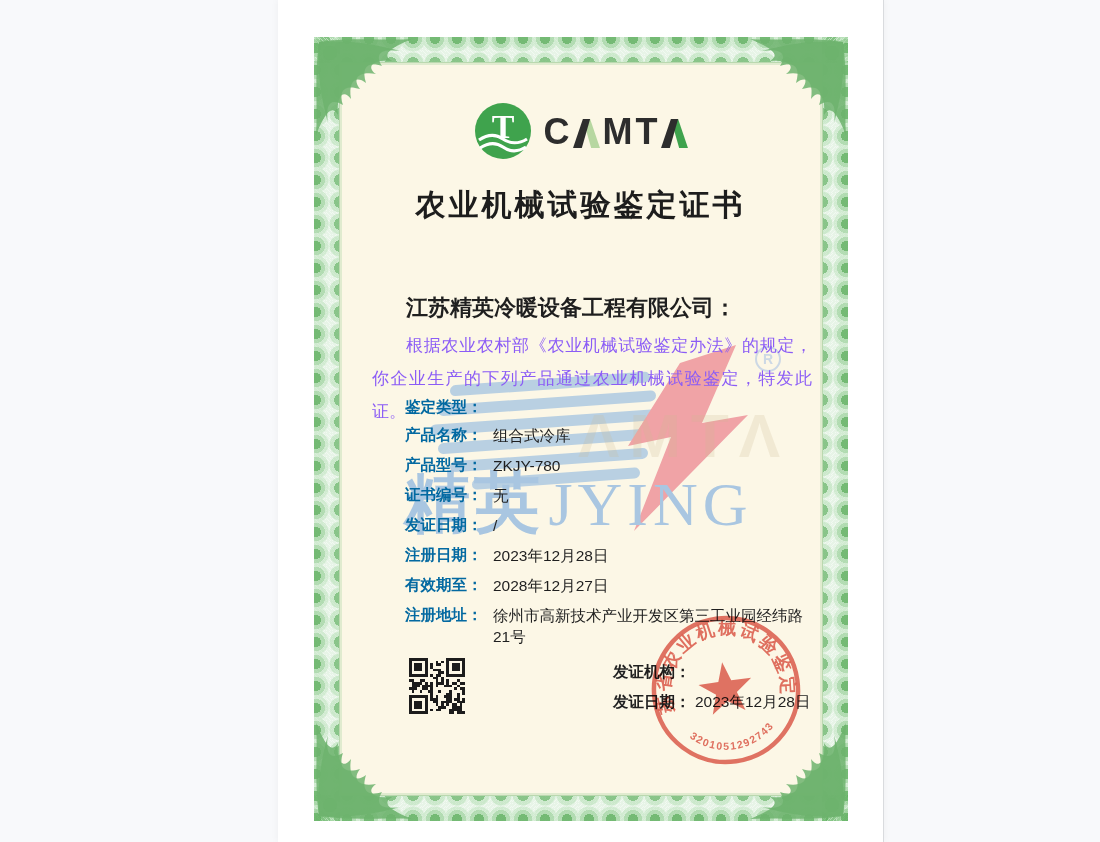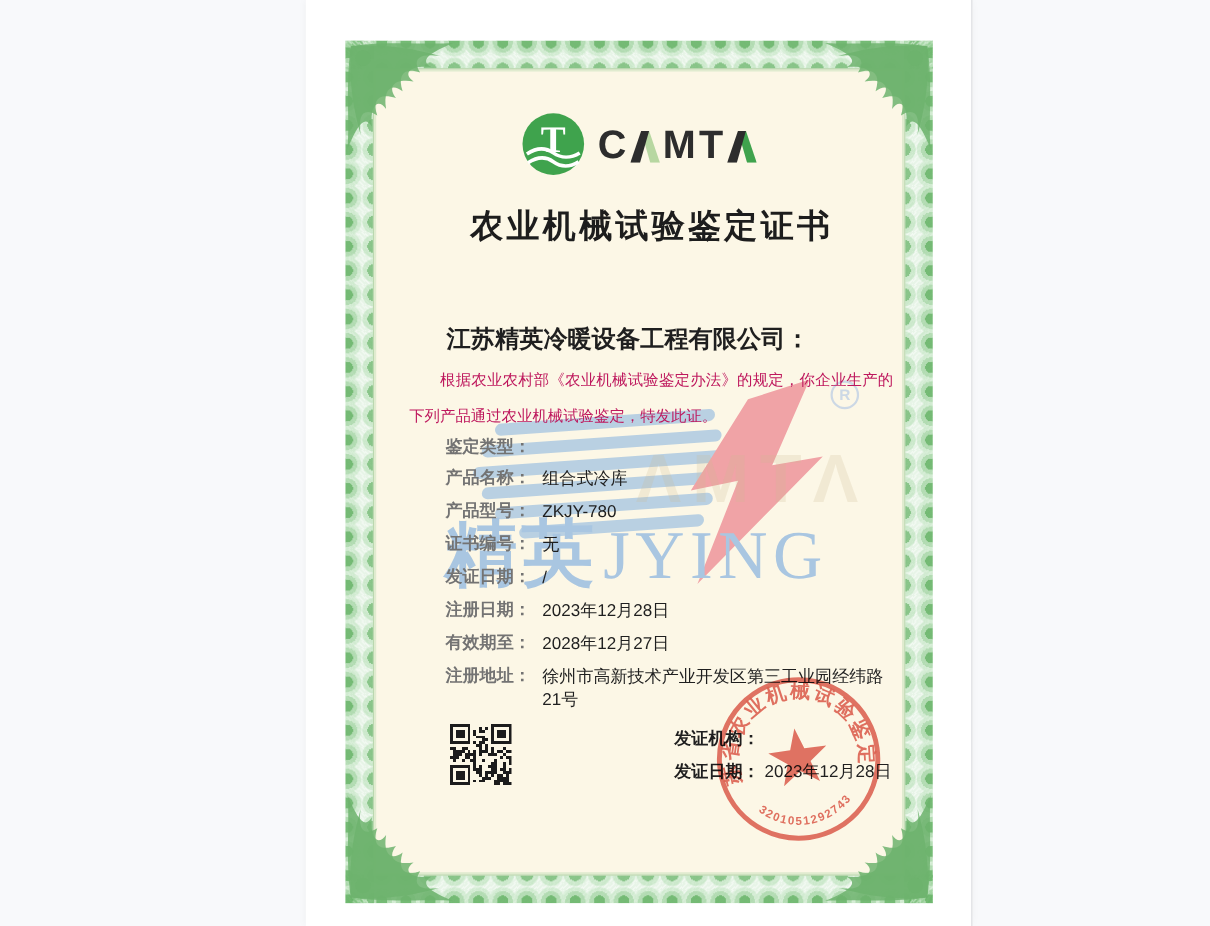--- a/index.html
+++ b/index.html
@@ -45,29 +45,29 @@
   }
   svg.corners{position:absolute;inset:0;width:534px;height:784px;pointer-events:none;}
   
   .content-layer{position:absolute;inset:0;}
   .logo-row{position:absolute;left:0;top:100px;width:100%;height:62px;
     display:flex;align-items:center;justify-content:center;gap:12px;}
   .wordmark{display:flex;align-items:flex-end;gap:3px;height:36px;}
   .wordmark .ltr{font-weight:800;font-size:36px;line-height:34px;color:#2d2d2d;
     font-family:"Liberation Sans",sans-serif;letter-spacing:0;}
   .wordmark svg{display:block;margin-bottom:1px;}
-  .cert-title{position:absolute;left:12px;top:185px;width:100%;text-align:center;
+  .cert-title{position:absolute;left:0;top:185px;width:100%;text-align:center;
     font-family:"Liberation Serif","DejaVu Serif",serif;font-weight:700;
     font-size:30px;letter-spacing:3px;color:#1d1d1d;}
   .recipient{position:absolute;left:96px;top:293px;font-size:22px;font-weight:700;color:#1f1f1f;margin-left:32px;}
   .body-para{position:absolute;left:94px;top:329px;width:440px;
-    font-size:14px;line-height:33px;text-indent:2em;color:#be185d;text-align:justify;}
+    font-size:17px;line-height:33px;text-indent:2em;color:#8b5cf6;text-align:justify;}
   .fields{position:absolute;left:127px;top:397px;width:400px;}
   .field-row{display:flex;margin-bottom:9px;min-height:19px;line-height:19px;}
-  .field-label{flex:0 0 88px;font-size:15.5px;font-weight:700;color:#737373;}
+  .field-label{flex:0 0 88px;font-size:15.5px;font-weight:700;color:#0369a1;}
   .field-value{font-size:15.5px;font-weight:500;color:#1f1f1f;width:312px;line-height:21px;}
   .qr{position:absolute;left:131px;top:658px;width:56px;height:56px;}
   .issue{position:absolute;left:335px;top:662px;}
   .issue-row{display:flex;margin-bottom:11px;line-height:19px;}
   .issue-label{font-size:15.5px;font-weight:700;color:#1f1f1f;flex:0 0 82px;}
   .issue-value{font-size:15.5px;font-weight:500;color:#1f1f1f;}
   
   .watermark{position:absolute;left:150px;top:345px;width:400px;height:200px;pointer-events:none;z-index:0;}
   .wm-faint{position:absolute;left:300px;top:400px;font-size:62px;font-weight:800;
     color:rgba(205,188,145,.22);letter-spacing:10px;z-index:0;pointer-events:none;}

